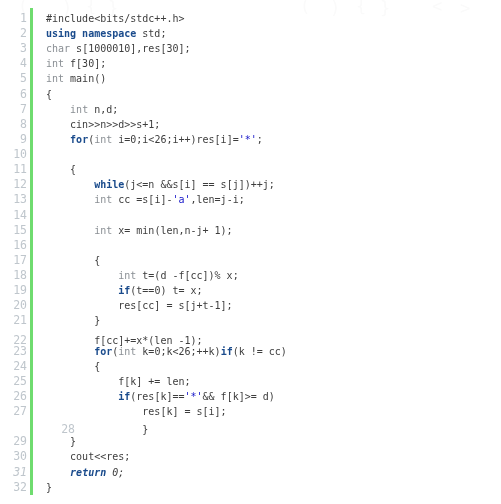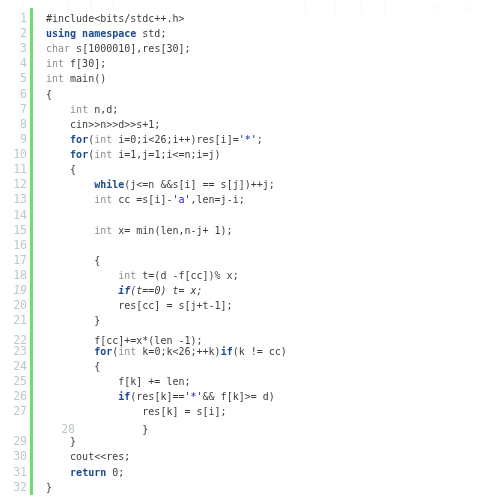--- a/index.html
+++ b/index.html
@@ -108,38 +108,38 @@
   <div class="code-area" id="code-area">
       <div class="code-row" style="position: absolute; left: 0px; top: 11px; width: 501px;"><span class="gutter-num">1</span><span class="code-text"><span class="pre">#include&lt;bits/stdc++.h&gt;</span></span></div>
       <div class="code-row" style="position: absolute; left: 0px; top: 26.12px; width: 501px;"><span class="gutter-num">2</span><span class="code-text"><span class="kw">using namespace</span><span class="pln"> std;</span></span></div>
       <div class="code-row" style="position: absolute; left: 0px; top: 41.24px; width: 501px;"><span class="gutter-num">3</span><span class="code-text"><span class="type">char</span><span class="pln"> s[1000010],res[30];</span></span></div>
       <div class="code-row" style="position: absolute; left: 0px; top: 56.36px; width: 501px;"><span class="gutter-num">4</span><span class="code-text"><span class="type">int</span><span class="pln"> f[30];</span></span></div>
       <div class="code-row" style="position: absolute; left: 0px; top: 71.48px; width: 501px;"><span class="gutter-num">5</span><span class="code-text"><span class="type">int</span><span class="pln"> main()</span></span></div>
       <div class="code-row" style="position: absolute; left: 0px; top: 86.6px; width: 501px;"><span class="gutter-num">6</span><span class="code-text"><span class="pln">{</span></span></div>
       <div class="code-row" style="position: absolute; left: 0px; top: 101.72px; width: 501px;"><span class="gutter-num">7</span><span class="code-text"><span class="pln">    </span><span class="type">int</span><span class="pln"> n,d;</span></span></div>
       <div class="code-row" style="position: absolute; left: 0px; top: 116.84px; width: 501px;"><span class="gutter-num">8</span><span class="code-text"><span class="pln">    cin&gt;&gt;n&gt;&gt;d&gt;&gt;s+1;</span></span></div>
       <div class="code-row" style="position: absolute; left: 0px; top: 131.96px; width: 501px;"><span class="gutter-num">9</span><span class="code-text"><span class="pln">    </span><span class="kw">for</span><span class="pln">(</span><span class="type">int</span><span class="pln"> i=0;i&lt;26;i++)res[i]=</span><span class="str">'*'</span><span class="pln">;</span></span></div>
-      <div class="code-row" style="position: absolute; left: 0px; top: 147.08px; width: 501px;"><span class="gutter-num">10</span><span class="code-text"><span class="pln">    </span><span class="kw">for</span><span class="pln">(</span><span class="type">int</span><span class="pln"> i=1,j=1;i&lt;=n;i=j)</span></span></div>
+      <div class="code-row" style="position: absolute; left: 0px; top: 147.08px; width: 501px;"><span class="gutter-num">10</span></div>
       <div class="code-row" style="position: absolute; left: 0px; top: 162.2px; width: 449px;"><span class="gutter-num">11</span><span class="code-text"><span class="pln">    {</span></span></div>
       <div class="code-row" style="position: absolute; left: 0px; top: 177.32px; width: 462px;"><span class="gutter-num">12</span><span class="code-text"><span class="pln">        </span><span class="kw">while</span><span class="pln">(j&lt;=n &amp;&amp;s[i] == s[j])++j;</span></span></div>
       <div class="code-row" style="position: absolute; left: 0px; top: 192.44px; width: 501px;"><span class="gutter-num">13</span><span class="code-text"><span class="pln">        </span><span class="type">int</span><span class="pln"> cc =s[i]-</span><span class="str">'a'</span><span class="pln">,len=j-i;</span></span></div>
       <div class="code-row" style="position: absolute; left: 0px; top: 207.56px; width: 501px;"><span class="gutter-num">14</span><span class="code-text"><span class="pln"></span></span></div>
       <div class="code-row" style="position: absolute; left: 0px; top: 222.68px; width: 501px;"><span class="gutter-num">15</span><span class="code-text"><span class="pln">        </span><span class="type">int</span><span class="pln"> x= min(len,n-j+ 1);</span></span></div>
       <div class="code-row" style="position: absolute; left: 0px; top: 237.8px; width: 501px;"><span class="gutter-num">16</span></div>
       <div class="code-row" style="position: absolute; left: 0px; top: 252.92px; width: 501px;"><span class="gutter-num">17</span><span class="code-text"><span class="pln">        {</span></span></div>
       <div class="code-row" style="position: absolute; left: 0px; top: 268.04px; width: 501px;"><span class="gutter-num">18</span><span class="code-text"><span class="pln">            </span><span class="type">int</span><span class="pln"> t=(d -f[cc])% x;</span></span></div>
-      <div class="code-row" style="position: absolute; left: 0px; top: 283.16px; width: 501px; font-style: italic;"><span class="gutter-num">19</span><span class="code-text"><span class="pln">            </span><span class="kw">if</span><span class="pln">(t==0) t= x;</span></span></div>
+      <div class="code-row" style="position: absolute; left: 0px; top: 283.16px; width: 501px;"><span class="gutter-num">19</span><span class="code-text"><span class="pln">            </span><span class="kw">if</span><span class="pln">(t==0) t= x;</span></span></div>
       <div class="code-row" style="position: absolute; left: 0px; top: 298.28px; width: 501px;"><span class="gutter-num">20</span><span class="code-text"><span class="pln">            res[cc] = s[j+t-1];</span></span></div>
       <div class="code-row" style="position: absolute; left: 0px; top: 313.4px; width: 501px;"><span class="gutter-num">21</span><span class="code-text"><span class="pln">        }</span></span></div>
       <div class="code-row" style="position: absolute; left: 0px; top: 333px; width: 444px;"><span class="gutter-num">22</span><span class="code-text"><span class="pln">        f[cc]+=x*(len -1);</span></span></div>
       <div class="code-row" style="position: absolute; left: 0px; top: 343.64px; width: 501px;"><span class="gutter-num">23</span><span class="code-text"><span class="pln">        </span><span class="kw">for</span><span class="pln">(</span><span class="type">int</span><span class="pln"> k=0;k&lt;26;++k)</span><span class="kw">if</span><span class="pln">(k != cc)</span></span></div>
       <div class="code-row" style="position: absolute; left: 0px; top: 358.76px; width: 450px;"><span class="gutter-num">24</span><span class="code-text"><span class="pln">        {</span></span></div>
       <div class="code-row" style="position: absolute; left: 0px; top: 373.88px; width: 501px; padding-left: 12px;"><span class="gutter-num">25</span><span class="code-text"><span class="pln">            f[k] += len;</span></span></div>
       <div class="code-row" style="position: absolute; left: 0px; top: 389px; width: 501px;"><span class="gutter-num">26</span><span class="code-text"><span class="pln">            </span><span class="kw">if</span><span class="pln">(res[k]==</span><span class="str">'*'</span><span class="pln">&amp;&amp; f[k]&gt;= d)</span></span></div>
       <div class="code-row" style="position: absolute; left: 0px; top: 404.12px; width: 501px;"><span class="gutter-num">27</span><span class="code-text"><span class="pln">                res[k] = s[i];</span></span></div>
       <div class="code-row" style="position: absolute; left: 0px; top: 422px; width: 501px; margin-left: 48px;"><span class="gutter-num">28</span><span class="code-text"><span class="pln">        }</span></span></div>
       <div class="code-row" style="position: absolute; left: 0px; top: 434.36px; width: 501px;"><span class="gutter-num">29</span><span class="code-text"><span class="pln">    }</span></span></div>
       <div class="code-row" style="position: absolute; left: 0px; top: 449.48px; width: 439px;"><span class="gutter-num">30</span><span class="code-text"><span class="pln">    cout&lt;&lt;res;</span></span></div>
-      <div class="code-row" style="position: absolute; left: 0px; top: 464.6px; width: 501px;"><span class="gutter-num">31</span><span class="code-text"><span class="pln">    </span><span class="kw">return</span><span class="pln"> 0;</span></span></div>
+      <div class="code-row" style="position: absolute; left: 0px; top: 464.6px; width: 501px; font-style: italic;"><span class="gutter-num">31</span><span class="code-text"><span class="pln">    </span><span class="kw">return</span><span class="pln"> 0;</span></span></div>
       <div class="code-row" style="position: absolute; left: 0px; top: 479.72px; width: 449px;"><span class="gutter-num">32</span><span class="code-text"><span class="pln">}</span></span></div>
     </div>
 
 </div>
 
 </body></html>

